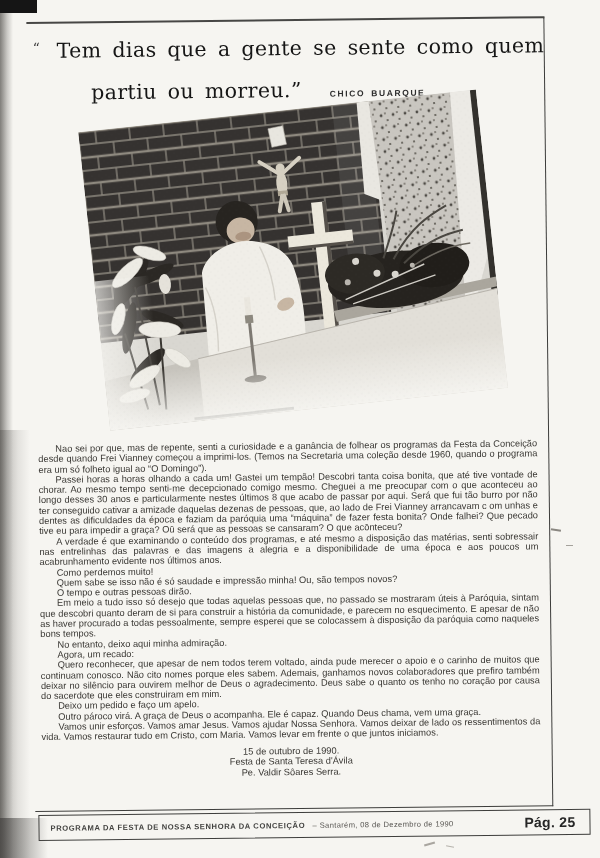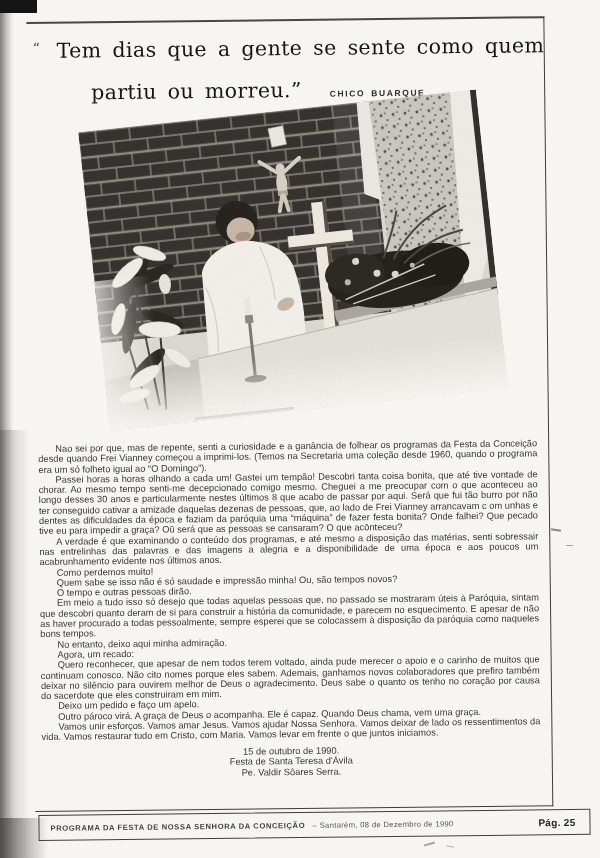--- a/index.html
+++ b/index.html
@@ -49,21 +49,21 @@
   .closing{margin-top:6px;text-align:center;line-height:10.7px;}
   .closing div{margin:0;}
 
   
   .footer-bar{position:absolute;left:34px;top:812px;width:552px;height:26px;
     border:1.3px solid #3e3e3c;box-sizing:border-box;
     display:flex;align-items:center;justify-content:space-between;padding:0 14px 0 11px;}
   .footer-left{font-size:7.6px;letter-spacing:.35px;color:#434341;white-space:nowrap;}
   .footer-left .ttl{font-weight:bold;letter-spacing:.6px;}
   .footer-left .dt{margin-left:5px;color:#55534f;}
-  .footer-page{font-size:10px;font-weight:bold;color:#262626;letter-spacing:.3px;padding-left:43px;}
+  .footer-page{font-size:14px;font-weight:bold;color:#262626;letter-spacing:.3px;padding-left:43px;}
 </style>
 </head>
 <body>
 
 <div class="edge-left"></div>
 <div class="edge-left-lower"></div>
 <div class="corner-blob"></div>
 <div class="bottom-left-shade"></div>
 <div class="dash d1"></div>
 <div class="dash d2"></div>

